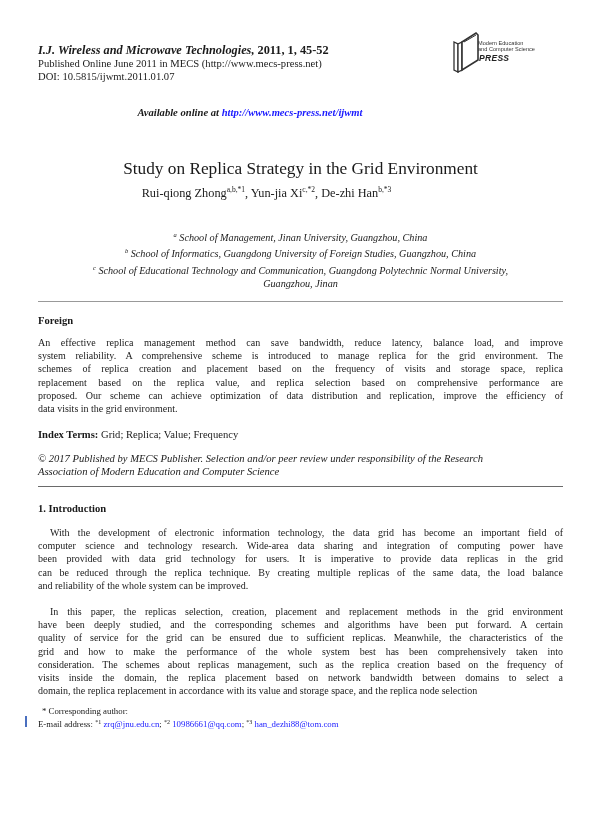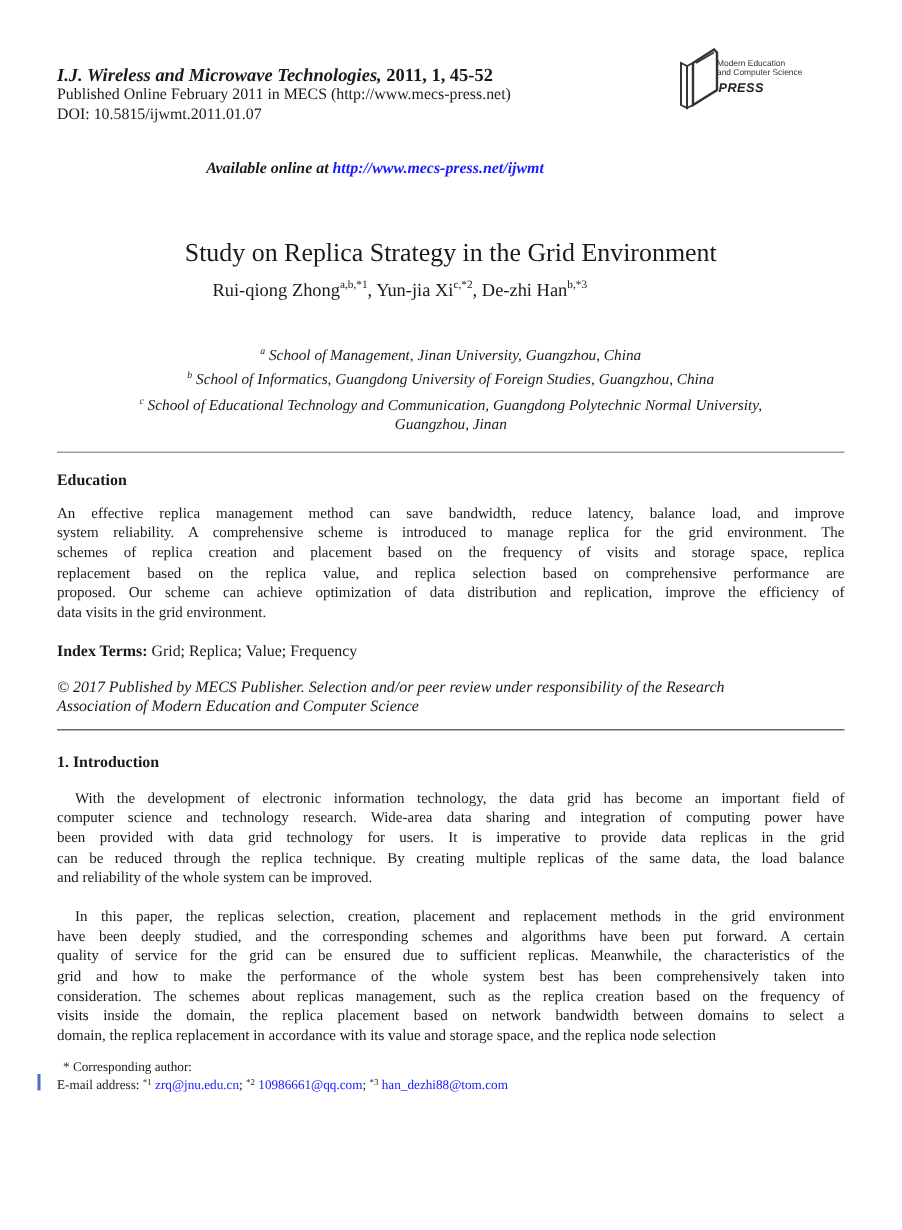--- a/index.html
+++ b/index.html
@@ -33,21 +33,21 @@
   .foot { left: 38px; top: 706px; font-size: 8.8px; line-height: 11px; white-space: nowrap; }
   .foot sup { font-size: 6px; vertical-align: 3px; }
   .foot .em { color: #1a1aff; }
   .margin-bar { left: 25px; top: 716px; width: 2px; height: 11px; background: #4a6fbf; }
 </style>
 </head>
 <body>
 
 <div class="abs journal"><span>I.J. Wireless and Microwave Technologies,</span><span class="rest"> 2011, 1, 45-52</span></div>
 <div class="abs pubinfo">
-  <div>Published Online February 2011 in MECS (http://www.mecs-press.net)</div>
+  <div>Published Online June 2011 in MECS (http://www.mecs-press.net)</div>
   <div>DOI: 10.5815/ijwmt.2011.01.07</div>
 </div>
 
 <div class="abs logo">
   <svg width="34" height="44" viewBox="0 0 34 44" style="position:absolute;left:0;top:0">
     <path d="M6 12 L6 40 L10 42 L10 14 Z" fill="#fff" stroke="#333" stroke-width="1.3"></path>
     <path d="M10 14 L10 42 L14 40 L14 12 Z" fill="#fff" stroke="#333" stroke-width="1.3"></path>
     <path d="M14 12 L28 3 L30 5 L30 30 L14 40 Z" fill="#fff" stroke="#333" stroke-width="1.6"></path>
     <path d="M16 12 L28 5" stroke="#333" stroke-width="1"></path>
   </svg>
@@ -67,21 +67,21 @@
 
 <div class="abs affils">
   <div><sup>a</sup><span> School of Management, Jinan University, Guangzhou, China</span></div>
   <div><sup>b</sup><span> School of Informatics, Guangdong University of Foreign Studies, Guangzhou, China</span></div>
   <div><sup>c</sup><span> School of Educational Technology and Communication, Guangdong Polytechnic Normal University,</span></div>
   <div><span>Guangzhou, Jinan</span></div>
 </div>
 
 <div class="abs rule top"></div>
 
-<div class="abs h-sec" style="top:315px">Education</div>
+<div class="abs h-sec" style="top:315px">Foreign</div>
 <div class="abs para" style="top:336px">
   <span class="ln">An effective replica management method can save bandwidth, reduce latency, balance load, and improve</span>
   <span class="ln">system reliability. A comprehensive scheme is introduced to manage replica for the grid environment. The</span>
   <span class="ln">schemes of replica creation and placement based on the frequency of visits and storage space, replica</span>
   <span class="ln">replacement based on the replica value, and replica selection based on comprehensive performance are</span>
   <span class="ln">proposed. Our scheme can achieve optimization of data distribution and replication, improve the efficiency of</span>
   <span class="ln last">data visits in the grid environment.</span>
 </div>
 
 <div class="abs index"><b>Index Terms:</b><span> Grid; Replica; Value; Frequency</span></div>

